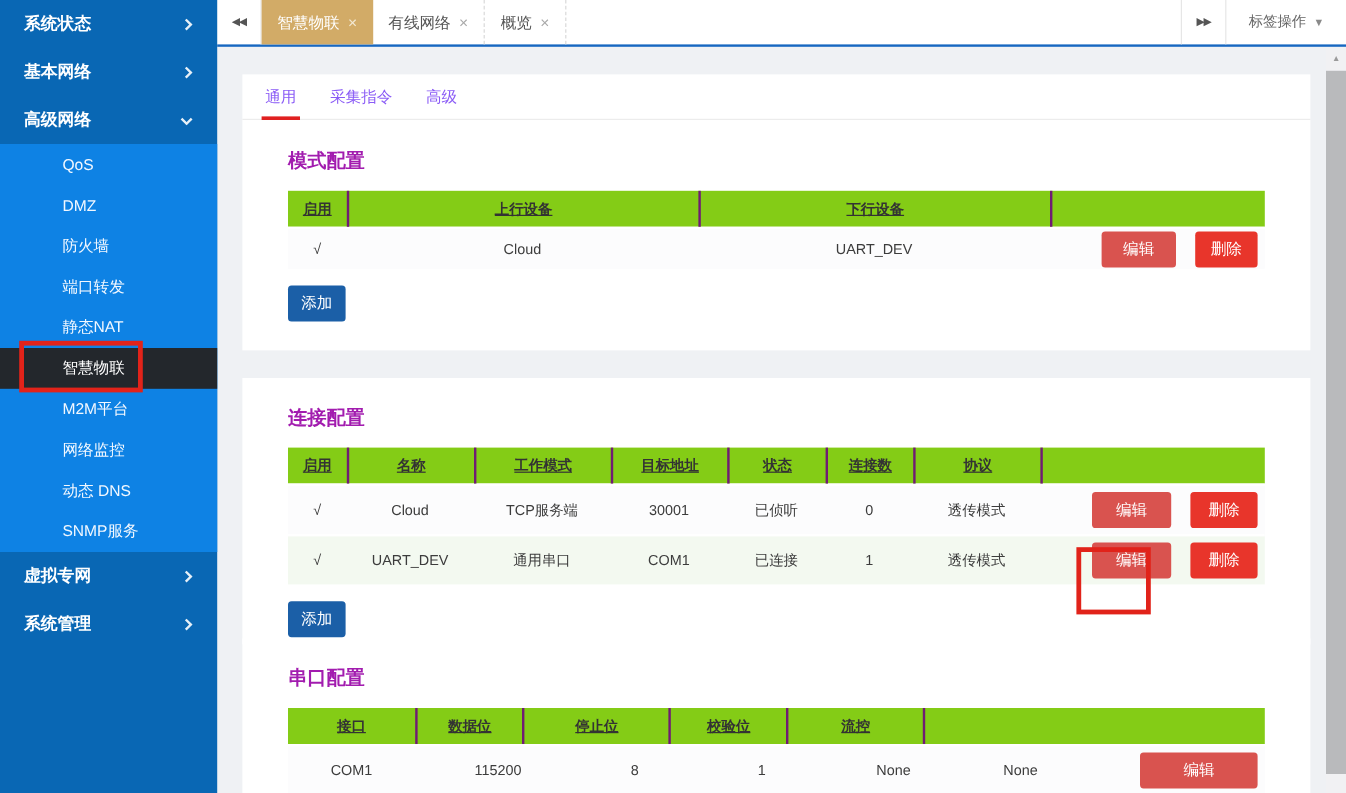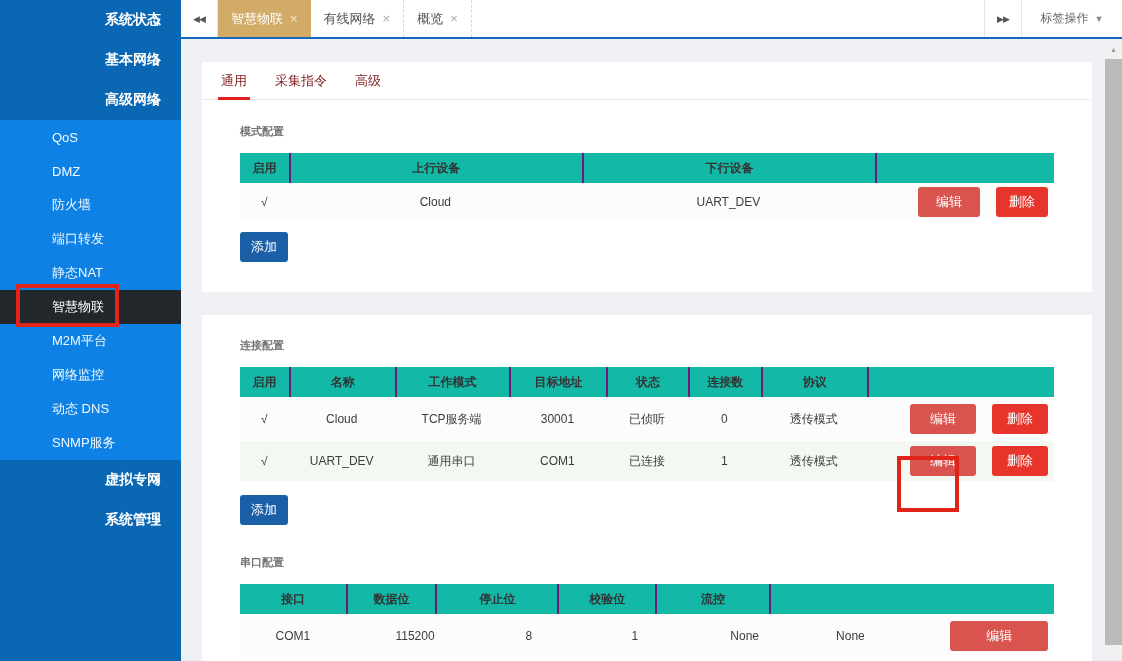--- a/index.html
+++ b/index.html
@@ -8,21 +8,21 @@
     position:relative; overflow:hidden;
     background:var(--content-bg,#eff1f4);
     font-family:"Liberation Sans","DejaVu Sans",sans-serif;
     -webkit-font-smoothing:antialiased;
   }
 
   
   .sidebar { position:absolute; left:0; top:0; width:181px; height:661px;
     background:var(--sidebar-bg,#0967b4); z-index:5; }
   .side-item { height:40px; display:flex; align-items:center; padding:0 20px;
-    color:#fff; font-size:14px; font-weight:bold; cursor:pointer; position:relative;justify-content:flex-end; }
+    color:#fff; font-size:14px; font-weight:bold; cursor:pointer; position:relative; }
   .chev { width:7px; height:7px; border-right:2px solid rgba(255,255,255,.9);
     border-bottom:2px solid rgba(255,255,255,.9); position:absolute; right:22px; }
   .chev.r { transform:rotate(-45deg); }
   .chev.d { transform:rotate(45deg); top:16px; }
   .submenu { background:var(--submenu-bg,#0e82e4); }
   .sub-item { height:34px; display:flex; align-items:center; padding-left:52px;
     color:#f2f8ff; font-size:13px; cursor:pointer; }
   .sub-item.selected { background:var(--selected-bg,#23272c); color:#fff; }
 
   
@@ -48,29 +48,29 @@
   .content-area { position:absolute; left:181px; top:41px; width:941px; height:620px;
     background:var(--content-bg,#eff1f4); overflow:hidden; }
   .card { position:absolute; left:21px; width:890px; background:#fff; }
   .card1 { top:21px; height:230px; }
   .card2 { top:274px; height:222px; }
   .card3 { top:491px; height:170px; }
 
   .ctabs { height:38px; border-bottom:1px solid #ececec; padding-left:16px;
     display:flex; gap:22px; }
   .ctab { display:flex; align-items:center; padding:0 3px; font-size:13px;
-    color:#7f1d1d; position:relative; cursor:pointer; }
+    color:#8b5cf6; position:relative; cursor:pointer; }
   .ctab.active::after { content:""; position:absolute; left:0; right:0; bottom:-1px;
     height:3px; background:var(--active-underline,#e02020); }
 
-  .sec-title { margin:24px 0 14px 38px; font-size:11px; color:#737373; }
+  .sec-title { margin:24px 0 14px 38px; font-size:16px; color:#a21caf; }
   .card2 .sec-title, .card3 .sec-title { margin-top:23px; }
 
   .tbl { width:814px; margin-left:38px; font-size:12px; color:#3c3c3c; }
-  .thead { display:flex; height:30px; background:#14b8a6; font-weight:bold; color:#333; }
+  .thead { display:flex; height:30px; background:#84cc16; font-weight:bold; color:#333;text-decoration:underline; }
   .thead .c + .c { border-left:2px solid #701a75; }
   .trow { display:flex; background:#fcfcfd; border-top:2px solid #fff; }
   .trow.green { background:var(--row-green,#f3f9f0); }
   .c { display:flex; align-items:center; justify-content:center; text-align:center; }
   .mode .trow { height:35px; }
   .conn .trow { height:42px; }
   .serial .trow { height:41px; }
 
   .mode .c1{width:6%} .mode .c2{width:36%} .mode .c3{width:36%} .mode .ca{width:22%}
   .conn .c1{width:6%} .conn .c2{width:13%} .conn .c3{width:14%} .conn .c4{width:12%}

